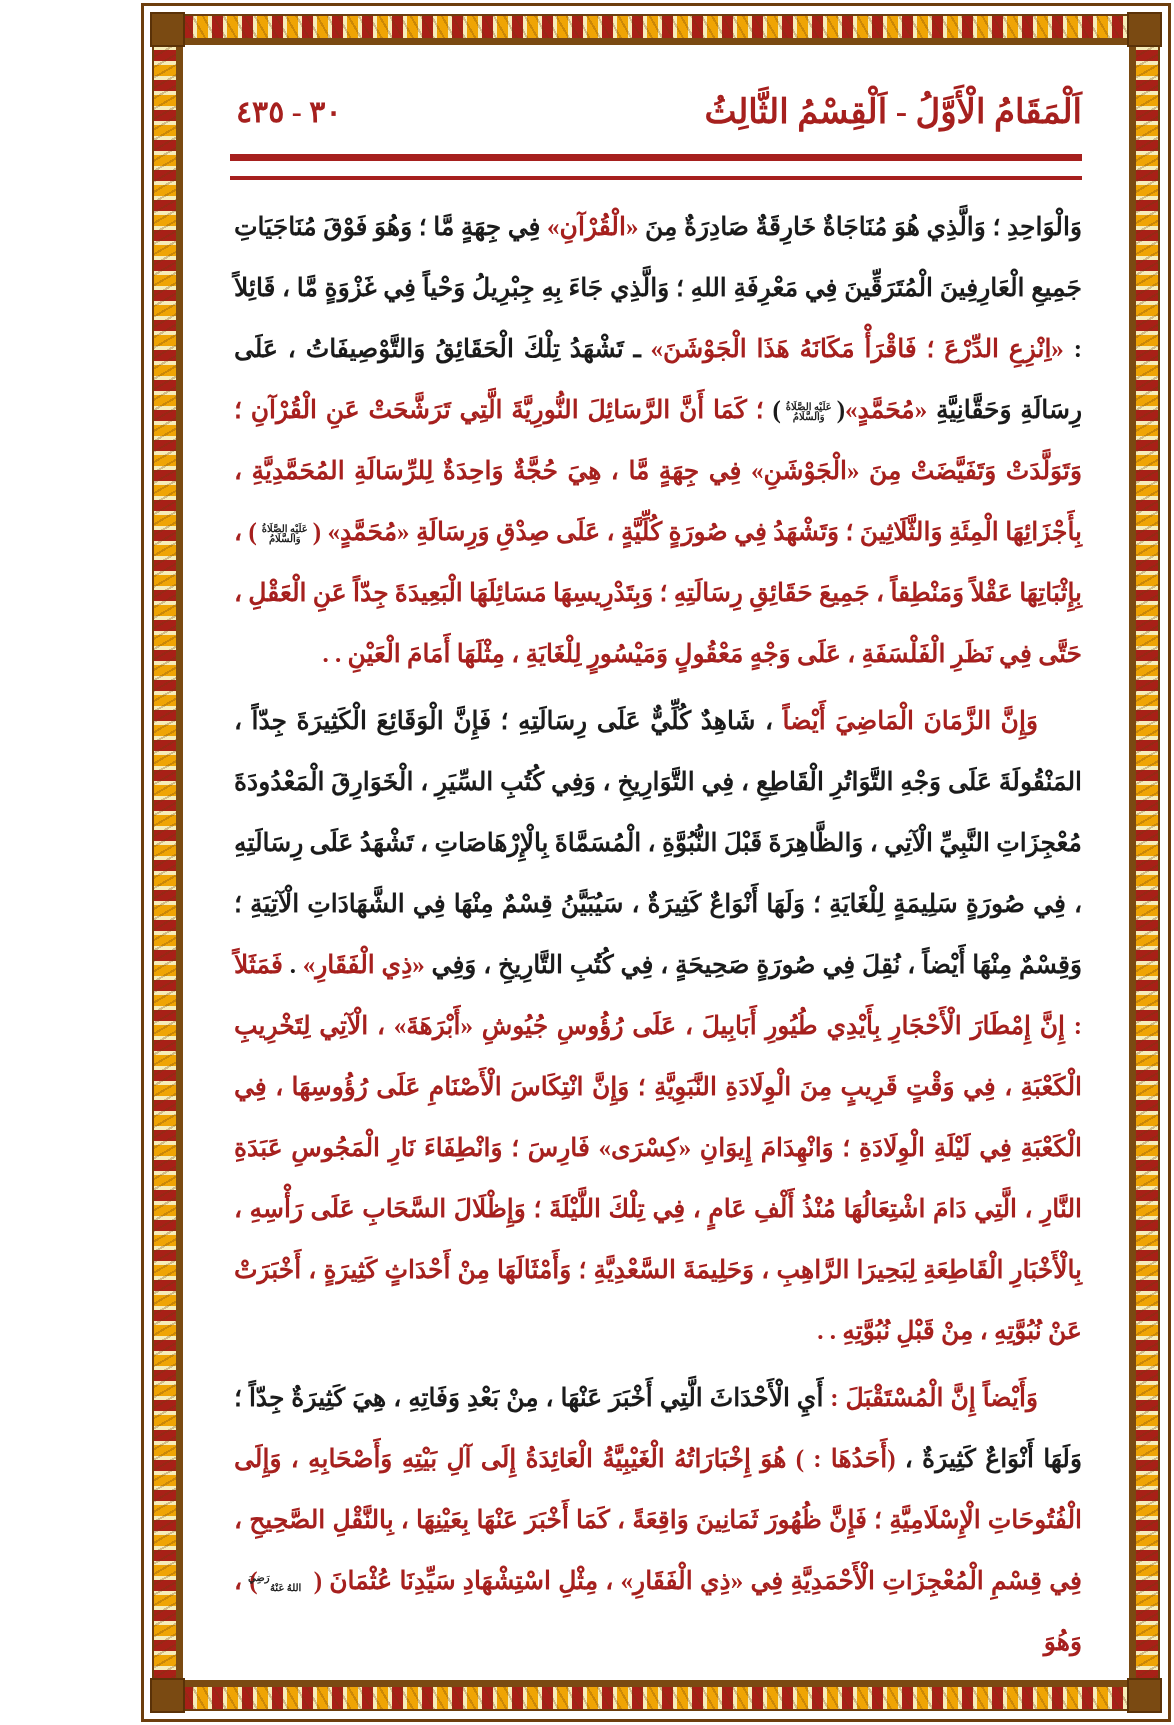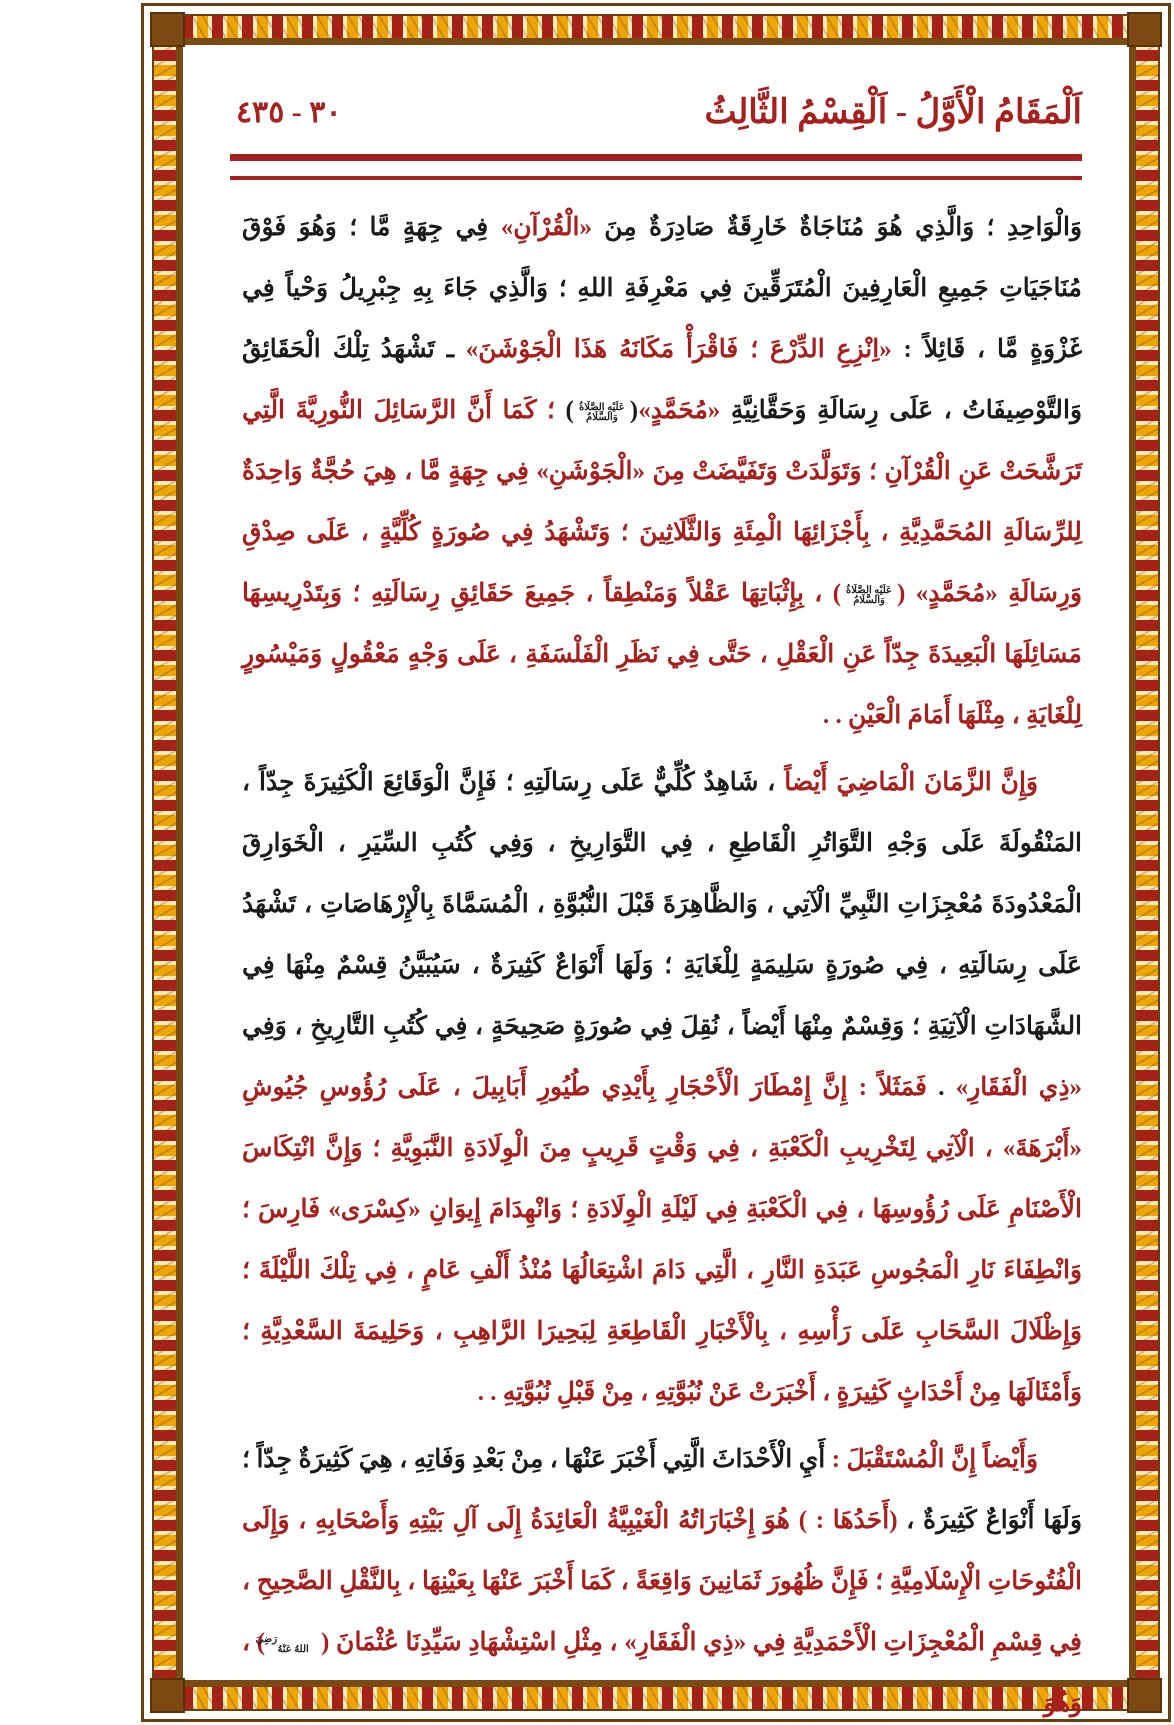--- a/index.html
+++ b/index.html
@@ -55,21 +55,21 @@
   }
   .body-text{
     margin-top:16px;
     font-size:25px;
     font-weight:bold;
     line-height:61px;
     text-align:justify;
     text-justify:inter-word;
     color:#1b1b1b;
   }
-  .para{margin:0 0 6px 12px;}
+  .para{margin:0 0 6px 4px;}
   .para.indent{text-indent:44px;}
   .red{color:var(--red,#a6201e);}
   .black{color:#1b1b1b;}
   .medallion{white-space:nowrap;}
   .medallion-inner{
     display:inline-block;
     font-size:10px;line-height:1.05;
     max-width:56px;
     vertical-align:middle;
     text-align:center;

